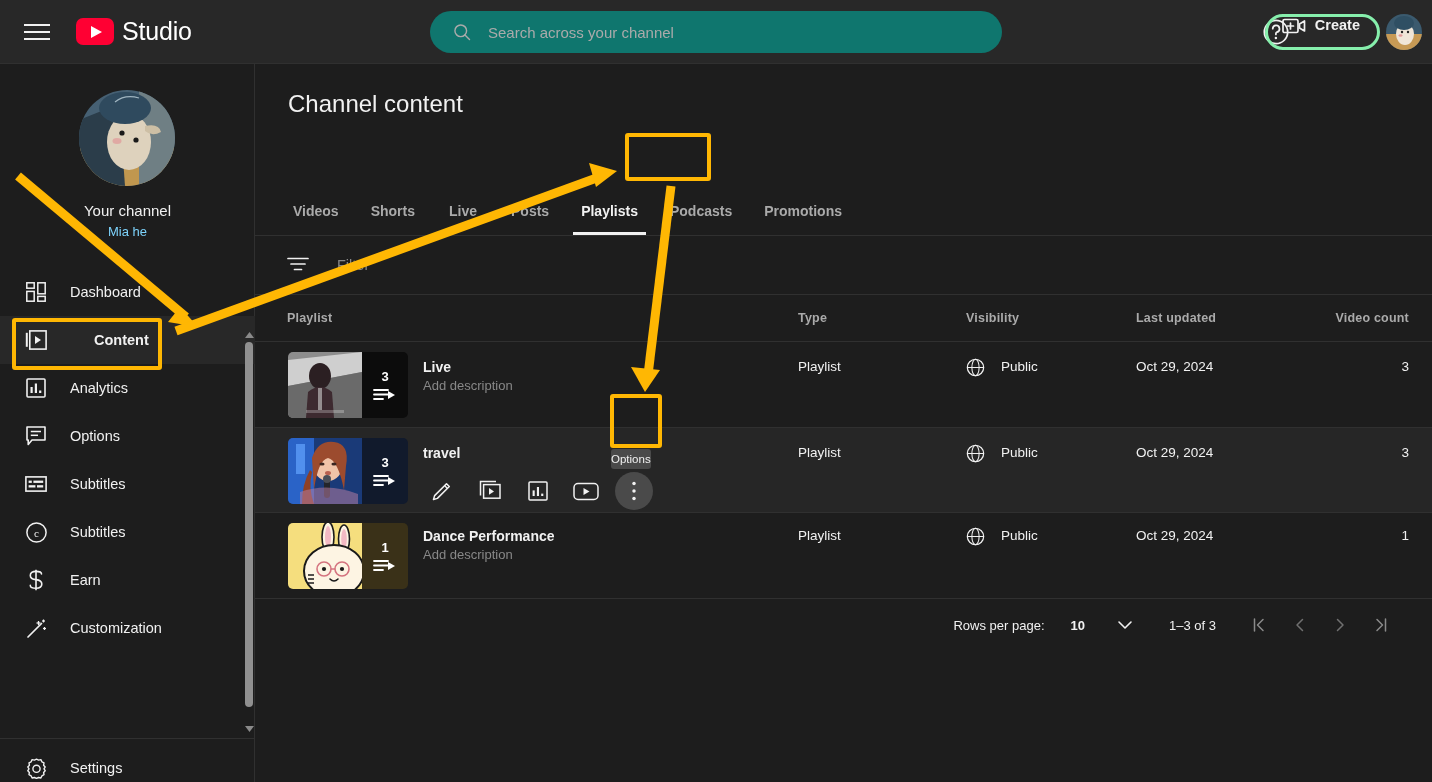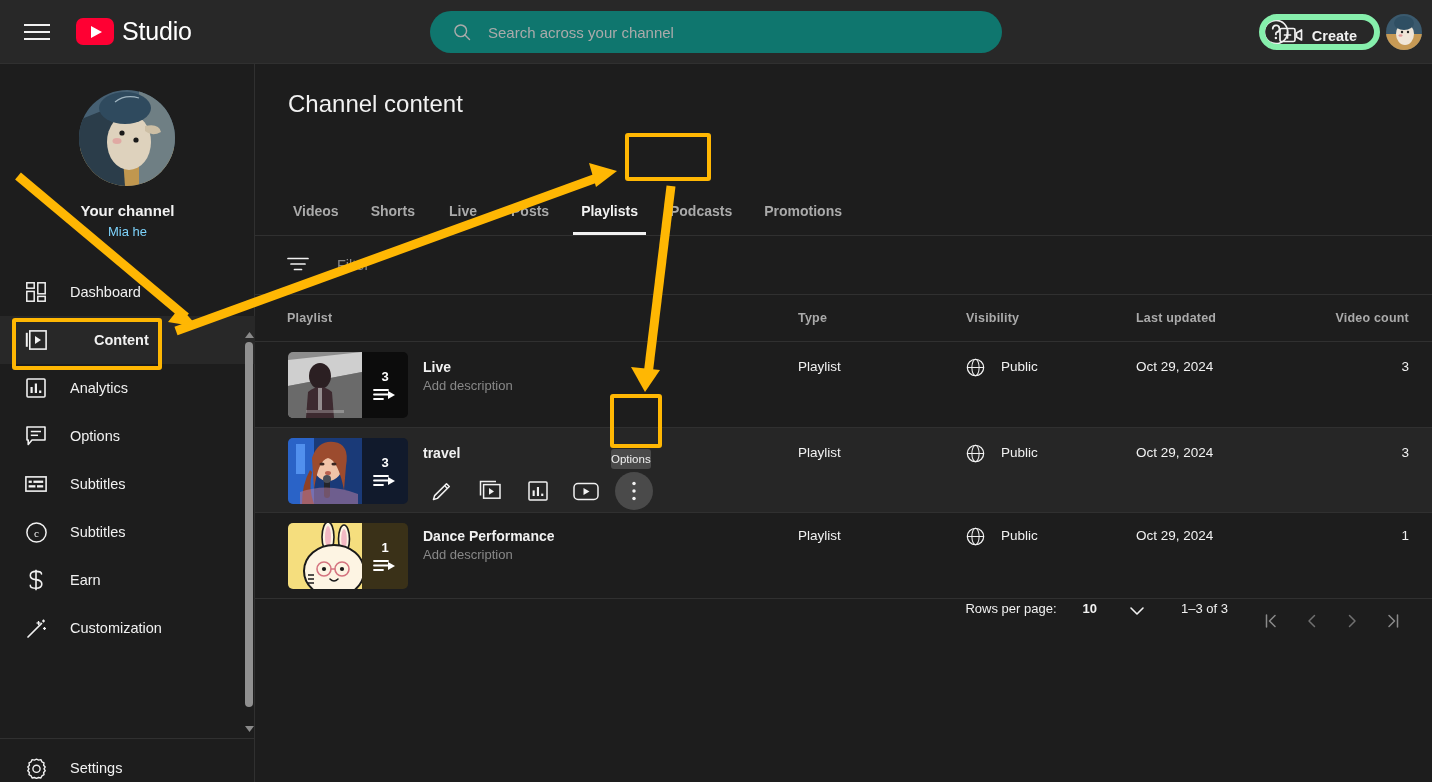--- a/index.html
+++ b/index.html
@@ -45,41 +45,41 @@
     background: transparent; border: none; outline: none; color: #f1f1f1;
     font-size: 15px; font-family: "Liberation Sans", sans-serif;
     margin-left: 16px; width: 480px;
   }
   .search-input::placeholder { color: #aaa; }
 
   .help-btn { position: absolute; right: 142px; top: 18px; width: 28px; height: 28px;
     cursor: pointer; }
   .create-btn {
     position: absolute; right: 52px; top: 14px; height: 36px;
-    border: 6px solid #86efac; border-radius: 18px;
-    display: flex; align-items: flex-end; padding: 0 17px 0 14px; cursor: pointer;
+    border: 3px solid #86efac; border-radius: 18px;
+    display: flex; align-items: flex-start; padding: 0 17px 0 14px; cursor: pointer;
     background: transparent;
   }
   .create-btn .label { color: #f1f1f1; font-size: 14.5px; font-weight: bold; margin-left: 9px; }
   .avatar-top {
     position: absolute; right: 10px; top: 14px; width: 36px; height: 36px;
     border-radius: 50%; overflow: hidden; cursor: pointer;
   }
 
   
   .sidebar {
     position: absolute; left: 0; top: 64px; width: 255px; height: 718px;
     background: #1d1d1d; border-right: 1px solid #303030;
   }
   .ch-avatar {
     position: absolute; left: 79px; top: 26px; width: 96px; height: 96px;
     border-radius: 50%; overflow: hidden;
   }
   .ch-name { position: absolute; top: 138px; left: 0; width: 255px; text-align: center;
-    color: #f1f1f1; font-size: 15px; font-weight: bold; }
+    color: #f1f1f1; font-size: 15px; font-weight: normal; }
   .ch-sub { position: absolute; top: 160px; left: 0; width: 255px; text-align: center;
     color: #7dd3fc; font-size: 13px; }
 
   .navlist { position: absolute; top: 204px; left: 0; width: 255px; }
   .navitem {
     height: 48px; display: flex; align-items: center; cursor: pointer;
     position: relative;
   }
   .navitem .ico { width: 24px; height: 24px; margin-left: 24px; flex: 0 0 auto;
     display:flex; align-items:center; justify-content:center; }
@@ -173,21 +173,21 @@
   }
   .act.options { background: #4a4a4a; margin-right: 0; }
 
   .tooltip {
     position: absolute; background: #4a4a4a; color: #f1f1f1; font-size: 11.5px;
     padding: 4px 0; border-radius: 3px; white-space: nowrap;
   }
 
   
   .pagination { position: absolute; left: 0; top: 537px; width: 1177px; height: 48px;
-     display: flex; justify-content: flex-end; padding-right: 20px; }
+     display: flex; align-items: center; justify-content: flex-end; padding-right: 32px; }
   .pg-label { color: #f1f1f1; font-size: 13px; }
   .pg-value { color: #f1f1f1; font-size: 13px; font-weight: bold; margin-left: 26px; }
   .pg-chev { margin-left: 30px; cursor: pointer; width: 20px; height: 20px; }
   .pg-range { color: #f1f1f1; font-size: 13px; margin-left: 34px; }
   .pg-btn { width: 40px; height: 40px; display:flex; align-items:center;
      justify-content:center; cursor: pointer; }
   .pg-btn.first { margin-left: 24px; }
 
   
   .anno-svg { position: absolute; left: 0; top: 0; width: 1432px; height: 782px;

